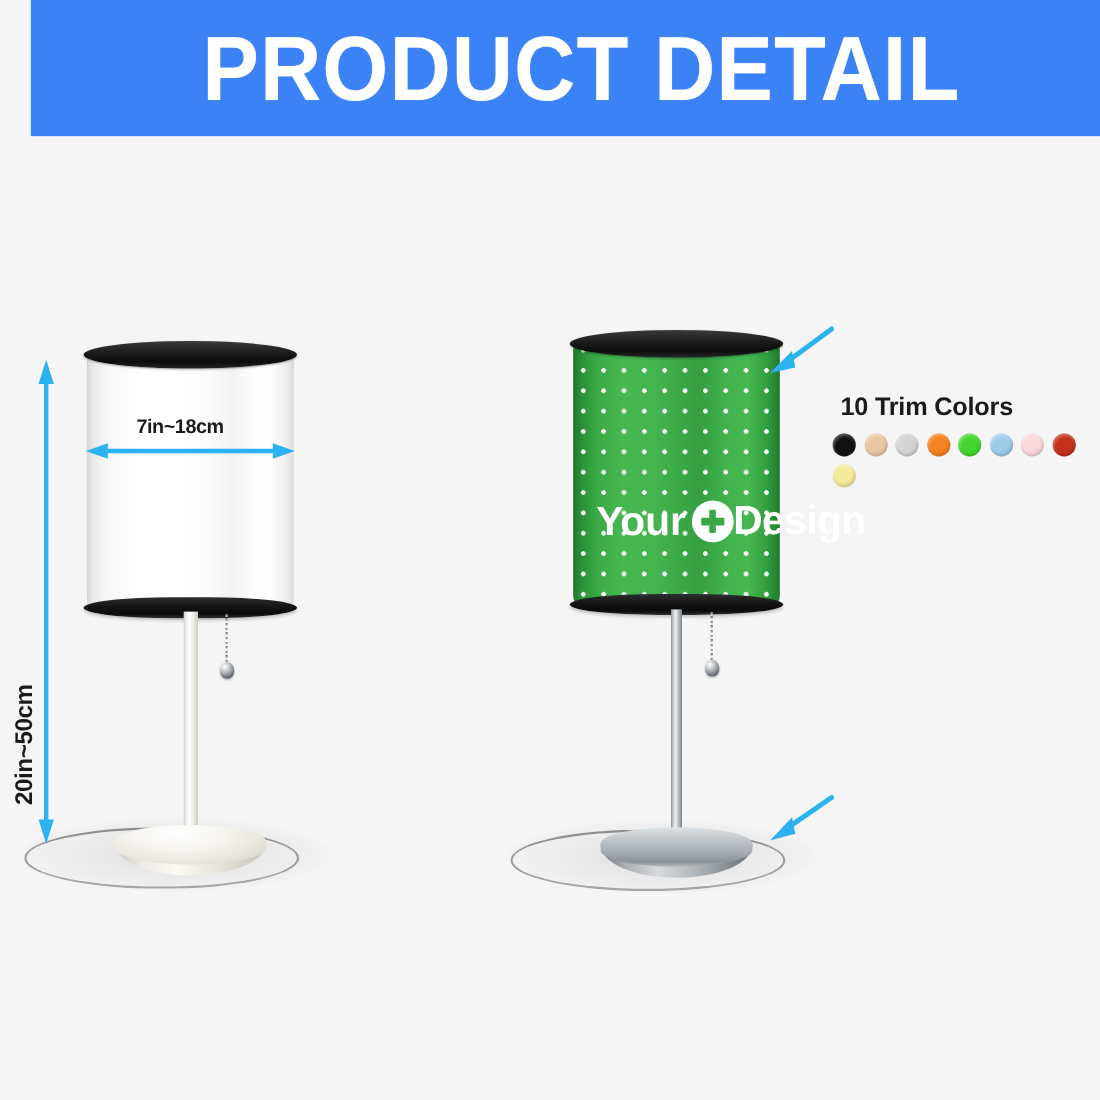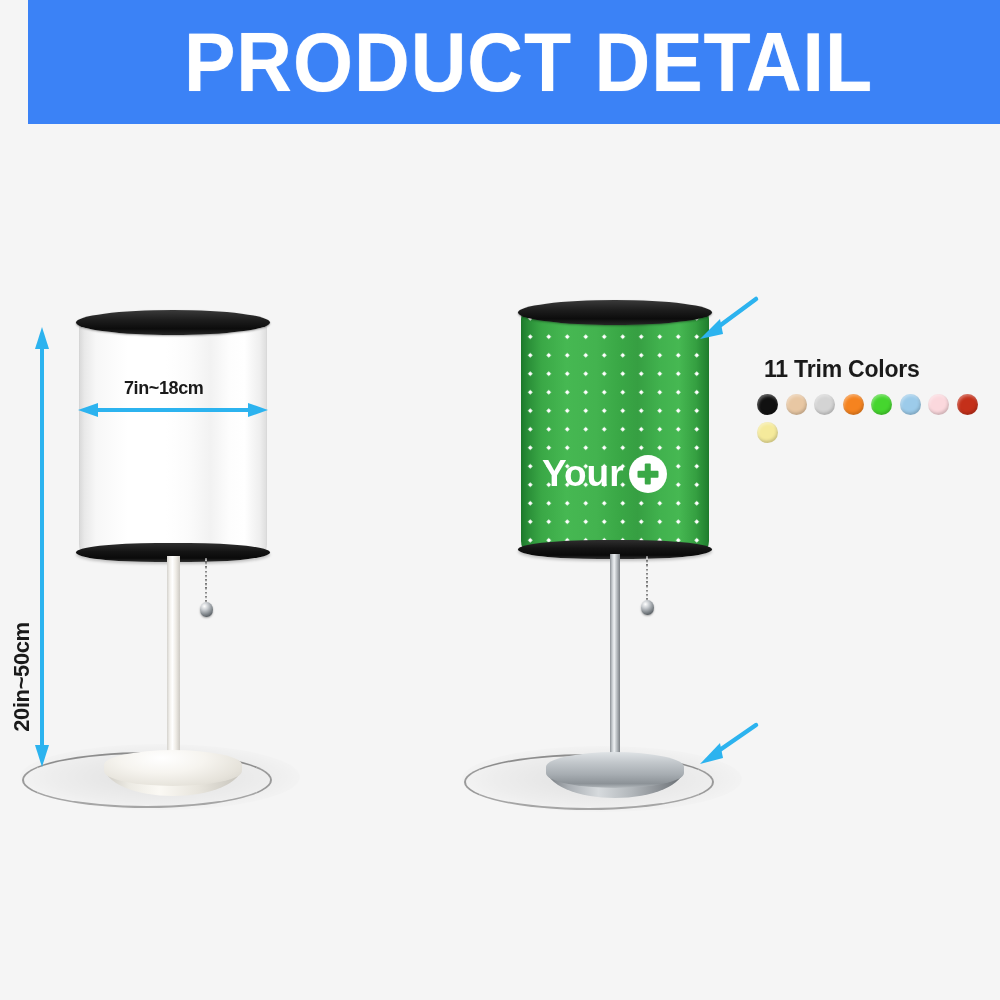--- a/index.html
+++ b/index.html
@@ -274,20 +274,21 @@
     <div class="cord-ring" style="left:24px; top:630px; width:250px; height:56px;"></div>
 
     <div class="shade-wrap" style="left:81px; top:185px; width:188px; height:242px;">
       <div class="shade-body shade-green"></div>
 
       <div id="your-design-logo" style="left:21px; top:146px;">
         <div id="yd-line1">
           <span>Your</span>
           <span id="yd-plus-icon"></span>
         </div>
+        <div id="yd-line2">Design</div>
       </div>
 
       <div class="trim-top" style="top:-9px; height:25px;"></div>
       <div class="trim-bottom" style="bottom:-8px; height:19px;"></div>
     </div>
 
     <div class="stem stem-silver" style="left:170px; top:430px; width:10px; height:226px;"></div>
 
     <div class="chain" style="left:206px; top:432px; height:48px;"></div>
     <div class="chain-knob" style="left:200.5px; top:476px;"></div>
@@ -307,21 +308,21 @@
   </svg>
 
   <div class="anno-text" id="dim-height-label">20in~50cm</div>
 
   <svg class="arrow" style="left:34px; top:203px;" width="16" height="440" viewBox="0 0 16 440">
     <line x1="8" y1="16" x2="8" y2="424" stroke="#2cb3ef" stroke-width="4"></line>
     <polygon points="8,0 1,22 15,22" fill="#2cb3ef"></polygon>
     <polygon points="8,440 1,418 15,418" fill="#2cb3ef"></polygon>
   </svg>
 
-  <div class="anno-text" id="trim-colors-label">11 Trim Colors</div>
+  <div class="anno-text" id="trim-colors-label">10 Trim Colors</div>
 
   <div id="trim-swatches">
     <div class="swatch-row">
       <div class="swatch" style="background:#111111;"></div>
       <div class="swatch" style="background:#e8c7a3;"></div>
       <div class="swatch" style="background:#d4d4d4;"></div>
       <div class="swatch" style="background:#f5831f;"></div>
       <div class="swatch" style="background:#45d62e;"></div>
       <div class="swatch" style="background:#9ccbea;"></div>
       <div class="swatch" style="background:#fbd8dd;"></div>

